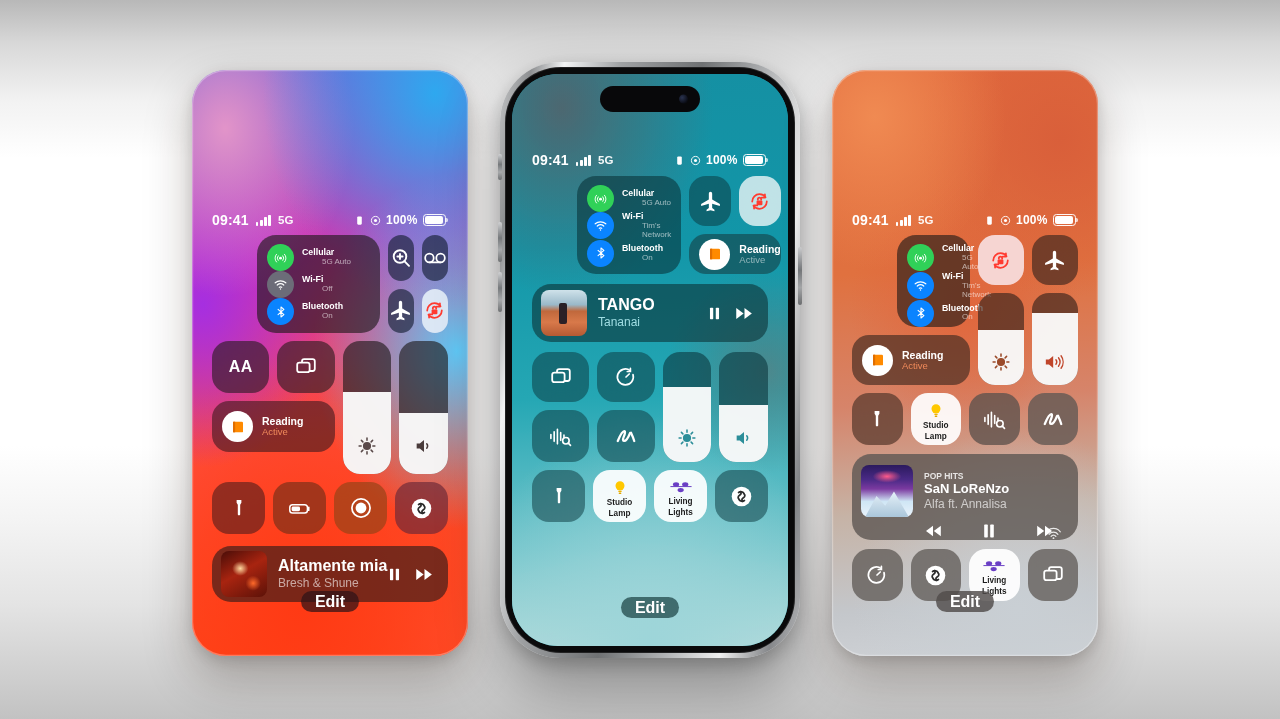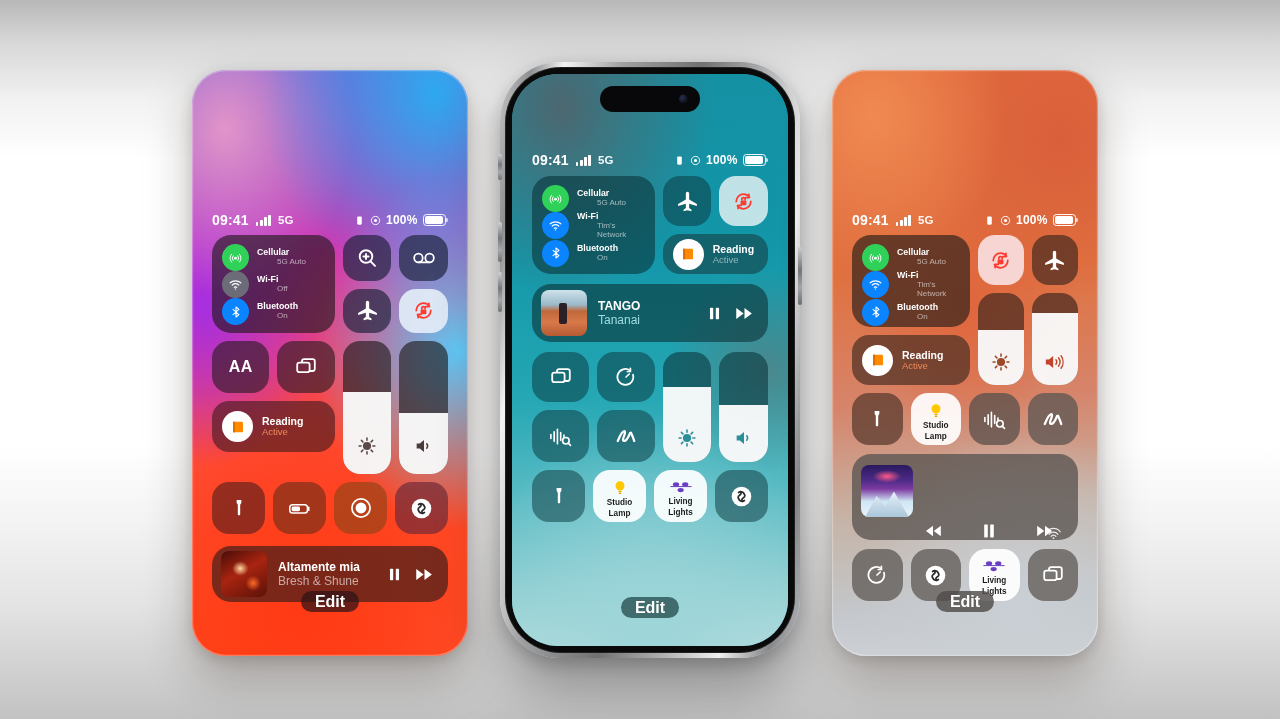--- a/index.html
+++ b/index.html
@@ -132,21 +132,21 @@
   }
   .tile.dark  { background: rgba(30,24,24,.58); }
   .tile.darkb { background: rgba(16,28,46,.62); }
   .tile.darkt { background: rgba(10,52,58,.50); }
   .tile.white { background: rgba(255,255,255,.92); }
   .tile.pinkw { background: rgba(247,222,222,.93); }
   .tile.lightb{ background: rgba(226,236,246,.93); }
   .tile.litet { background: rgba(206,232,236,.93); }
 
   .conn{ border-radius:19px; padding:9px 10px;
-         display:flex; flex-direction:column; justify-content:space-around; }
+         display:flex; flex-direction:column; justify-content:space-around;margin-left:45px; }
   .conn.dark  { background: rgba(28,22,22,.62); }
   .conn.darkt { background: rgba(8,46,52,.56); }
   .conn-row{ display:flex; align-items:center; gap:8px; }
   .cbadge{ width:27px;height:27px;border-radius:50%; flex:none;
            display:flex;align-items:center;justify-content:center; }
   .cbadge.green{ background:#30d158; }
   .cbadge.blue { background:#0a84ff; }
   .cbadge.grey { background:#6c6c78; }
   .conn-txt{ line-height:1.12; }
   .conn-t{ color:#fff; font-size:8.8px; font-weight:bold; }
@@ -189,21 +189,21 @@
       width:16%; height:46%; background:#2a2026; border-radius:2px; }
   .art-pop{ background:
       radial-gradient(closest-side at 50% 22%, #ff5a8a 0%, rgba(255,90,138,0) 55%),
       linear-gradient(180deg,#2b1a5e 0%,#4a2a86 28%,#7b3aa0 46%,#cfe6f5 70%,#eaf3fb 100%); }
   .art-pop::after{ content:""; position:absolute; left:8%; bottom:0;
       width:84%; height:52%;
       background: linear-gradient(180deg,#e9f3fa,#aac6da);
       clip-path: polygon(0 100%, 26% 22%, 46% 58%, 66% 6%, 100% 100%); }
   .m-info{ flex:1; min-width:0; line-height:1.18; }
   .m-kicker{ color:rgba(255,255,255,.82); font-size:8.5px; font-weight:bold; }
-  .m-title{ color:#fff; font-size:12px; font-weight:bold; white-space:nowrap; }
+  .m-title{ color:#fff; font-size:16px; font-weight:bold; white-space:nowrap; }
   .m-artist{ color:rgba(255,255,255,.6); font-size:12px; white-space:nowrap; }
   .m-ctrls{ display:flex; align-items:center; gap:11px; flex:none; }
 
   .edit{ position:absolute; left:50%; transform:translateX(-50%);
          border-radius:14px; display:flex; align-items:center;
          justify-content:center; color:#fff; font-size:16px; font-weight:bold; }
   .edit.dark { background: rgba(46,20,24,.72); }
   .edit.darkt{ background: rgba(24,62,64,.70); }
   .edit.grey { background: rgba(80,76,74,.82); }
 
@@ -817,20 +817,25 @@
           <svg width="26" height="26" viewBox="0 0 24 24" fill="none" stroke="#fff" stroke-width="2.1" stroke-linecap="round">
             <path d="M4.4 16.6c2.6-6 4.6-9 6-9 1.2 0 .6 2.6-.6 5.4-1 2.4-.6 3.6.6 3.6 1.6 0 3.6-3 5.4-7.4"></path>
             <path d="M16.6 9c1.6 3.4 2.4 5.6 3 7.6"></path>
               </svg>
         </div>
       </div>
 
       <div class="media grey" style="height:86px; margin-top:9px; align-items:flex-start; padding-top:11px; flex-direction:column; gap:0;">
         <div style="display:flex; align-items:center; gap:11px; width:100%;">
           <span class="art art-pop" style="width:52px;height:52px;"></span>
+          <span class="m-info">
+            <span class="m-kicker" style="display:block">POP HITS</span>
+            <span class="m-title" style="display:block;font-size:13px;">SaN LoReNzo</span>
+            <span class="m-artist" style="display:block;color:rgba(255,255,255,.66)">Alfa ft. Annalisa</span>
+          </span>
         </div>
         <div style="display:flex; align-items:center; justify-content:center; gap:36px; width:100%; margin-top:4px; padding-left:52px; position:relative;">
           <svg width="22" height="20" viewBox="0 0 24 24" fill="#fff">
             <path d="M21.4 5.6 13 12l8.4 6.4z"></path>
                 <path d="M12 5.6 3.6 12 12 18.4z"></path>
               </svg>
           <svg width="18" height="20" viewBox="0 0 24 24" fill="#fff">
             <rect x="5.6" y="3.4" width="4.8" height="17.2" rx="1"></rect>
                 <rect x="13.6" y="3.4" width="4.8" height="17.2" rx="1"></rect>
               </svg>

